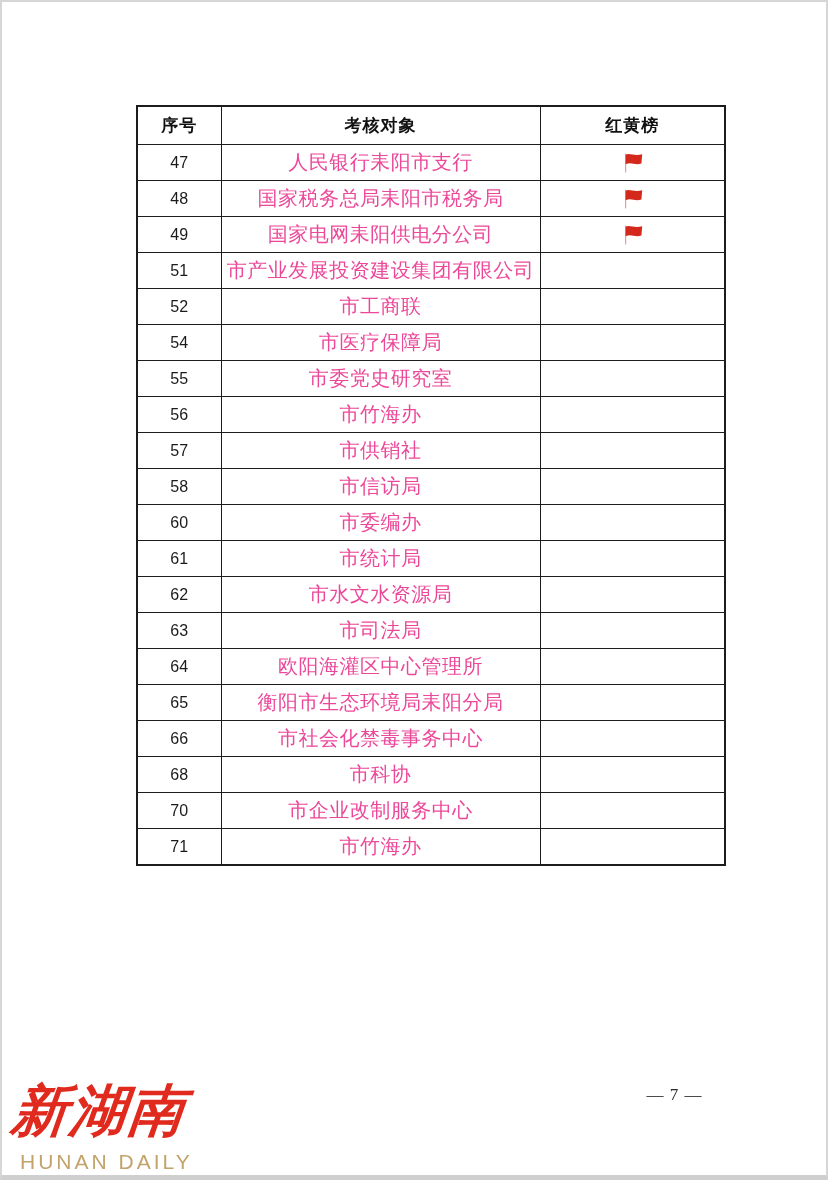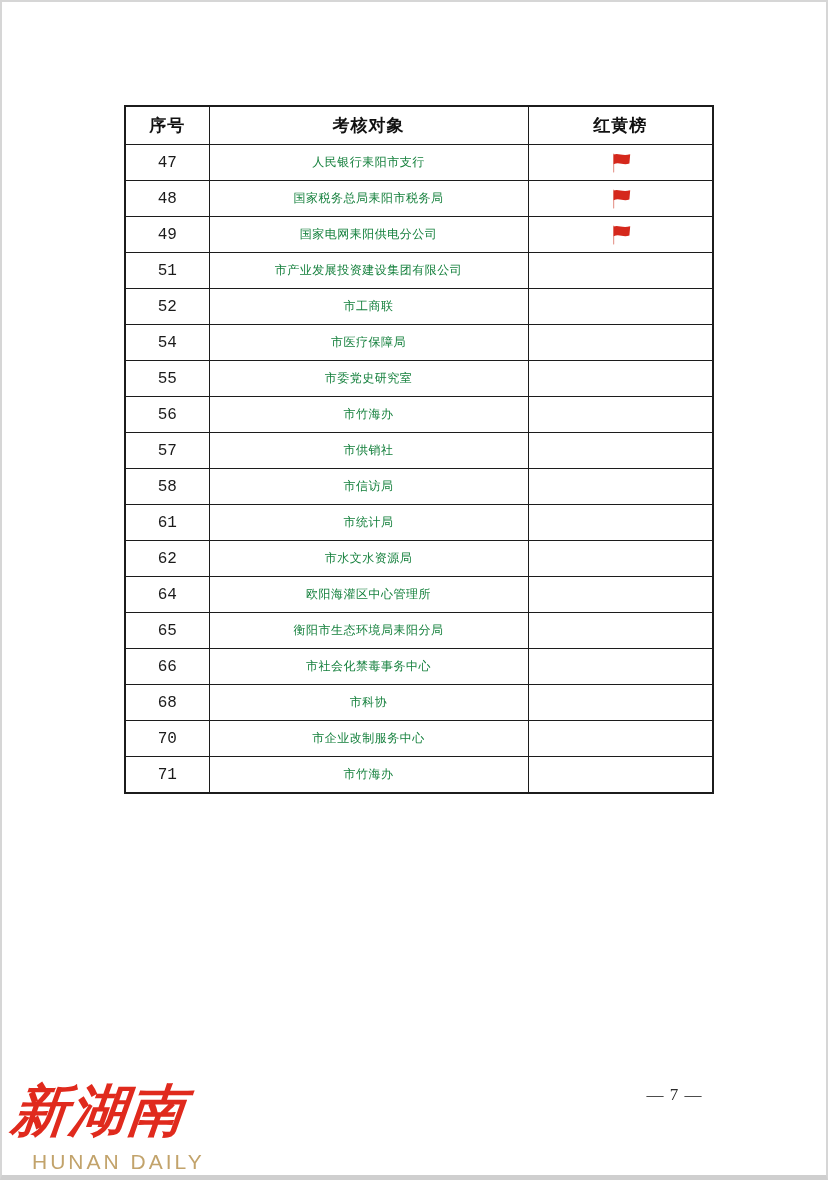--- a/index.html
+++ b/index.html
@@ -12,21 +12,21 @@
   }
   .page {
     position: absolute; inset: 0;
     border: 2px solid #d6d6d6;
     border-bottom: 5px solid #cfcfcf;
     box-sizing: border-box;
     background: #fff;
   }
   table.assessment {
     position: absolute;
-    left: 122px; top: 103px;
+    left: 134px; top: 103px;
     width: 588px;
     border-collapse: collapse;
     table-layout: fixed;
     border: 2px solid #1c1c1c;
   }
   table.assessment col.c-no   { width: 84px; }
   table.assessment col.c-name { width: 319px; }
   table.assessment col.c-flag { width: 185px; }
   table.assessment th, table.assessment td {
     border: 1px solid #1c1c1c;
@@ -39,27 +39,27 @@
   table.assessment th {
     height: 37px;
     font-family: "Liberation Sans", "DejaVu Sans", sans-serif;
     font-weight: 700;
     font-size: 17px;
     color: #111;
     letter-spacing: 1px;
   }
   table.assessment td { height: 35px; }
   td.cell-no {
-    font-family: Liberation Mono, monospace;
+    font-family: Liberation Sans, sans-serif;
     font-size: 16px;
     color: #1b1b1b;
   }
   td.cell-name {
-    font-size: 12px;
-    color: #15803d;
+    font-size: 20px;
+    color: #ec4899;
     letter-spacing: 0.5px;
   }
   td.cell-flag svg { display: inline-block; vertical-align: middle; }
   .page-number {
     position: absolute;
     left: 600px; top: 1083px;
     width: 145px;
     text-align: center;
     font-size: 17px;
     color: #2b2b2b;
@@ -77,21 +77,21 @@
     font-style: italic;
     font-size: 56px;
     line-height: 74px;
     color: #e02a1d;
     transform: skewX(-6deg);
     letter-spacing: 2px;
     white-space: nowrap;
   }
   .logo-en {
     display: block;
-    margin-left: 20px;
+    margin-left: 8px;
     margin-top: 2px;
     font-family: "Liberation Sans", "DejaVu Sans", sans-serif;
     font-size: 21px;
     color: #c2a36b;
     letter-spacing: 3px;
     white-space: nowrap;
   }
 </style>
 </head>
 <body>
@@ -185,29 +185,43 @@
     </td>
   </tr>
         <tr>
     <td class="cell-no">58</td>
     <td class="cell-name">市信访局</td>
     <td class="cell-flag">
       
     </td>
   </tr>
         <tr>
+    <td class="cell-no">60</td>
+    <td class="cell-name">市委编办</td>
+    <td class="cell-flag">
+      
+    </td>
+  </tr>
+        <tr>
     <td class="cell-no">61</td>
     <td class="cell-name">市统计局</td>
     <td class="cell-flag">
       
     </td>
   </tr>
         <tr>
     <td class="cell-no">62</td>
     <td class="cell-name">市水文水资源局</td>
+    <td class="cell-flag">
+      
+    </td>
+  </tr>
+        <tr>
+    <td class="cell-no">63</td>
+    <td class="cell-name">市司法局</td>
     <td class="cell-flag">
       
     </td>
   </tr>
         <tr>
     <td class="cell-no">64</td>
     <td class="cell-name">欧阳海灌区中心管理所</td>
     <td class="cell-flag">
       
     </td>

